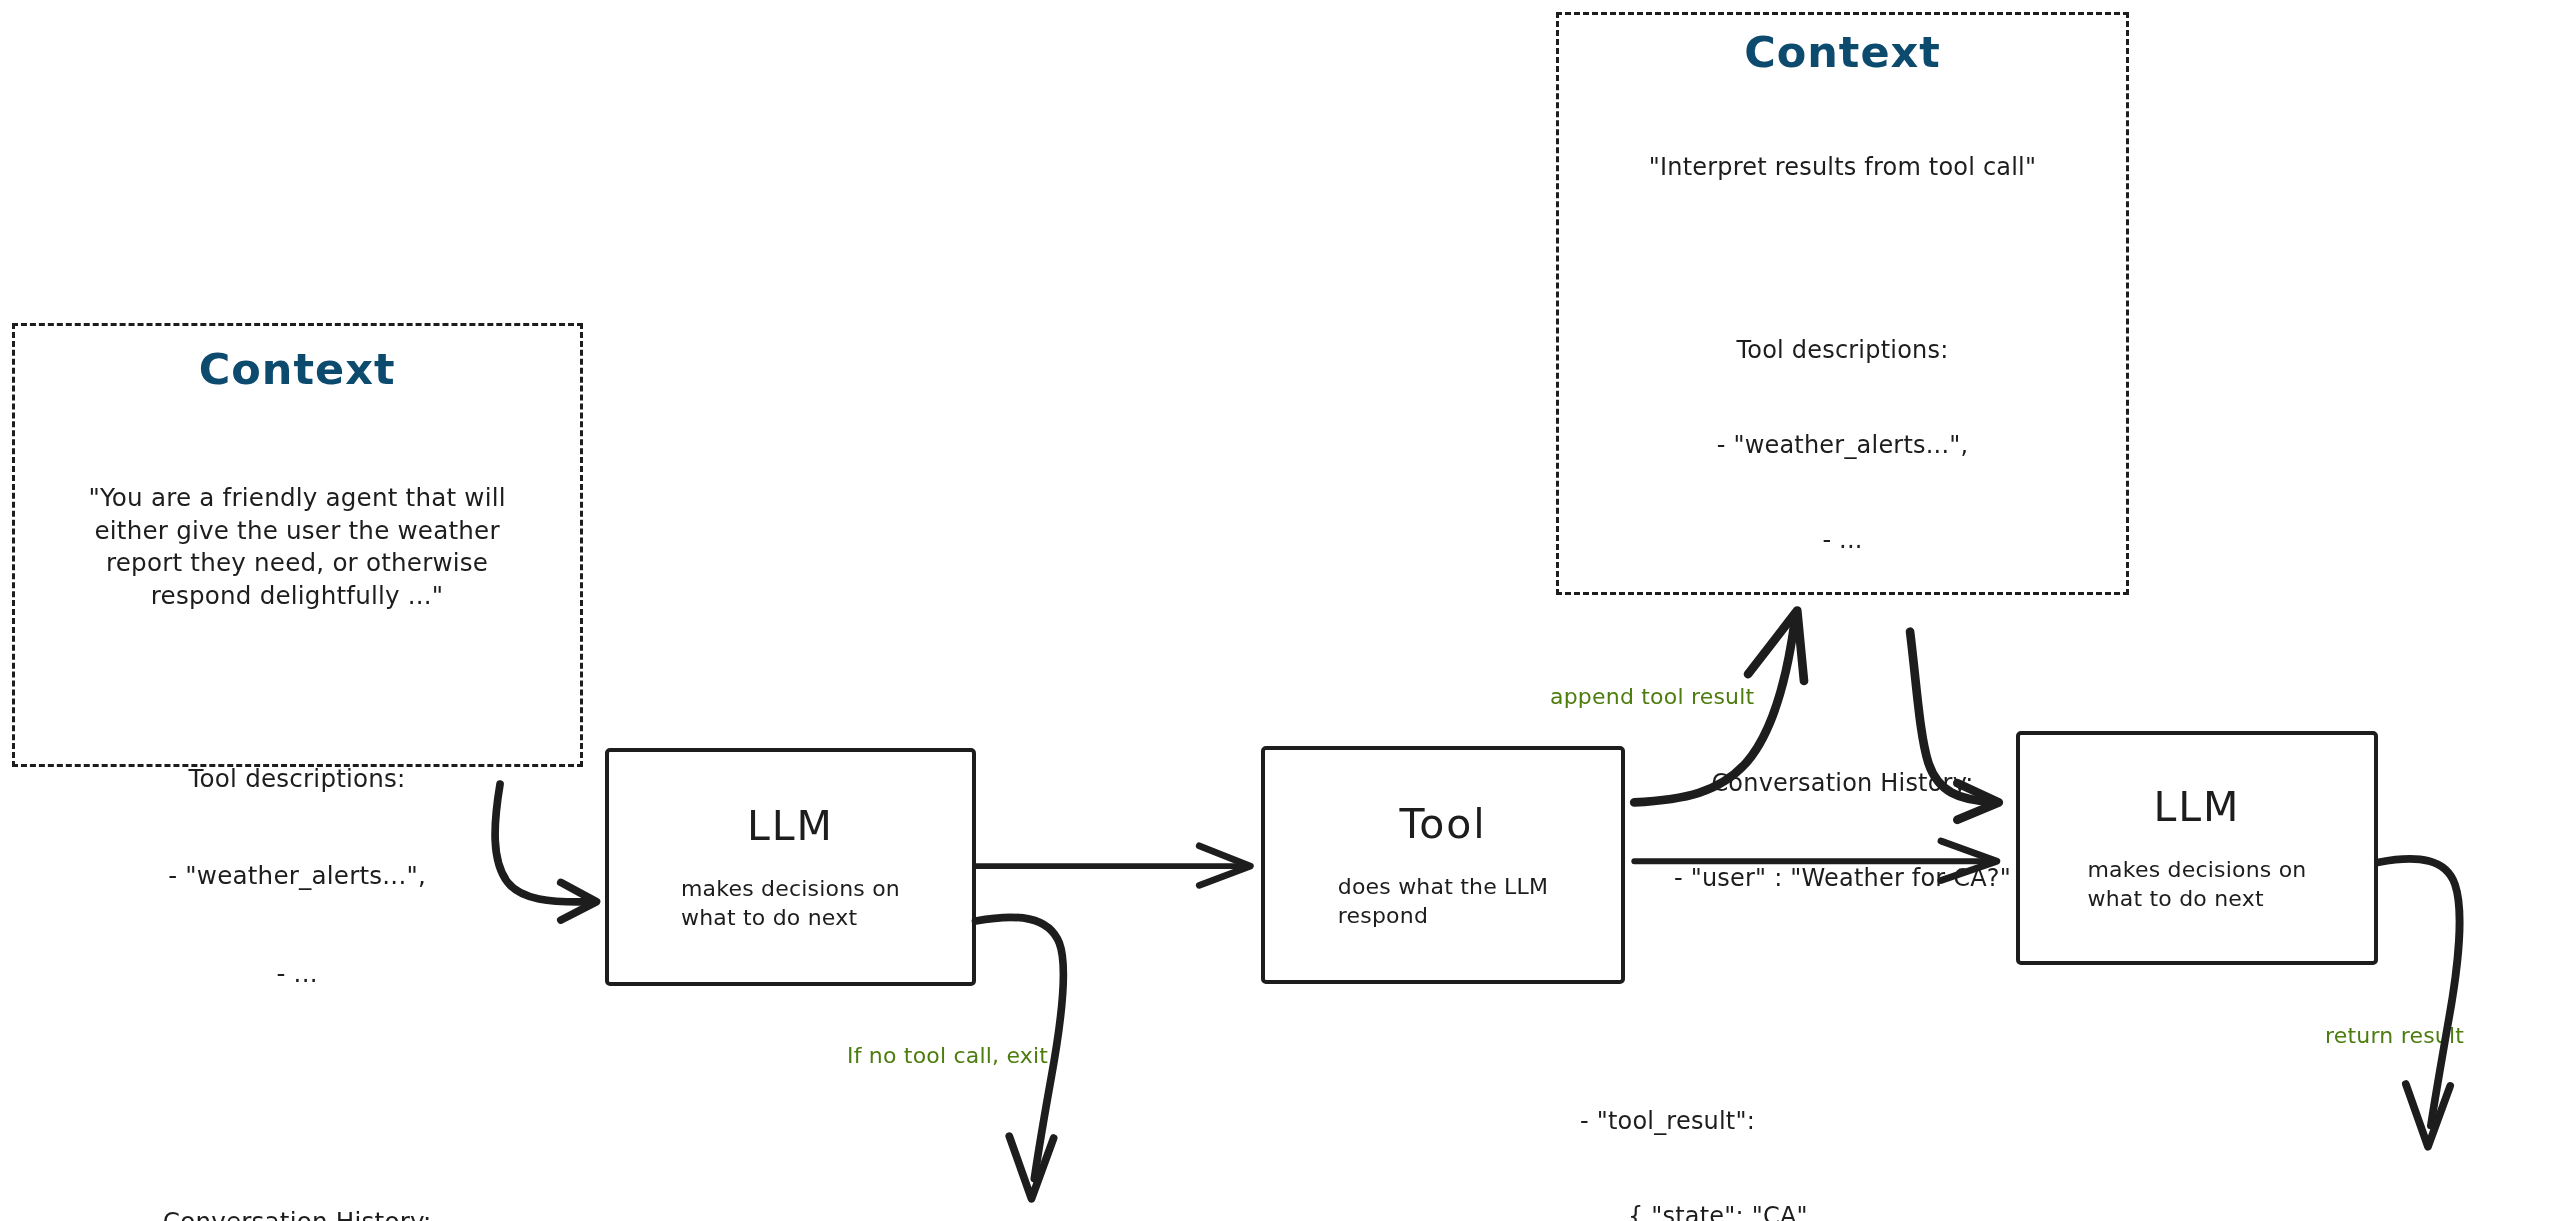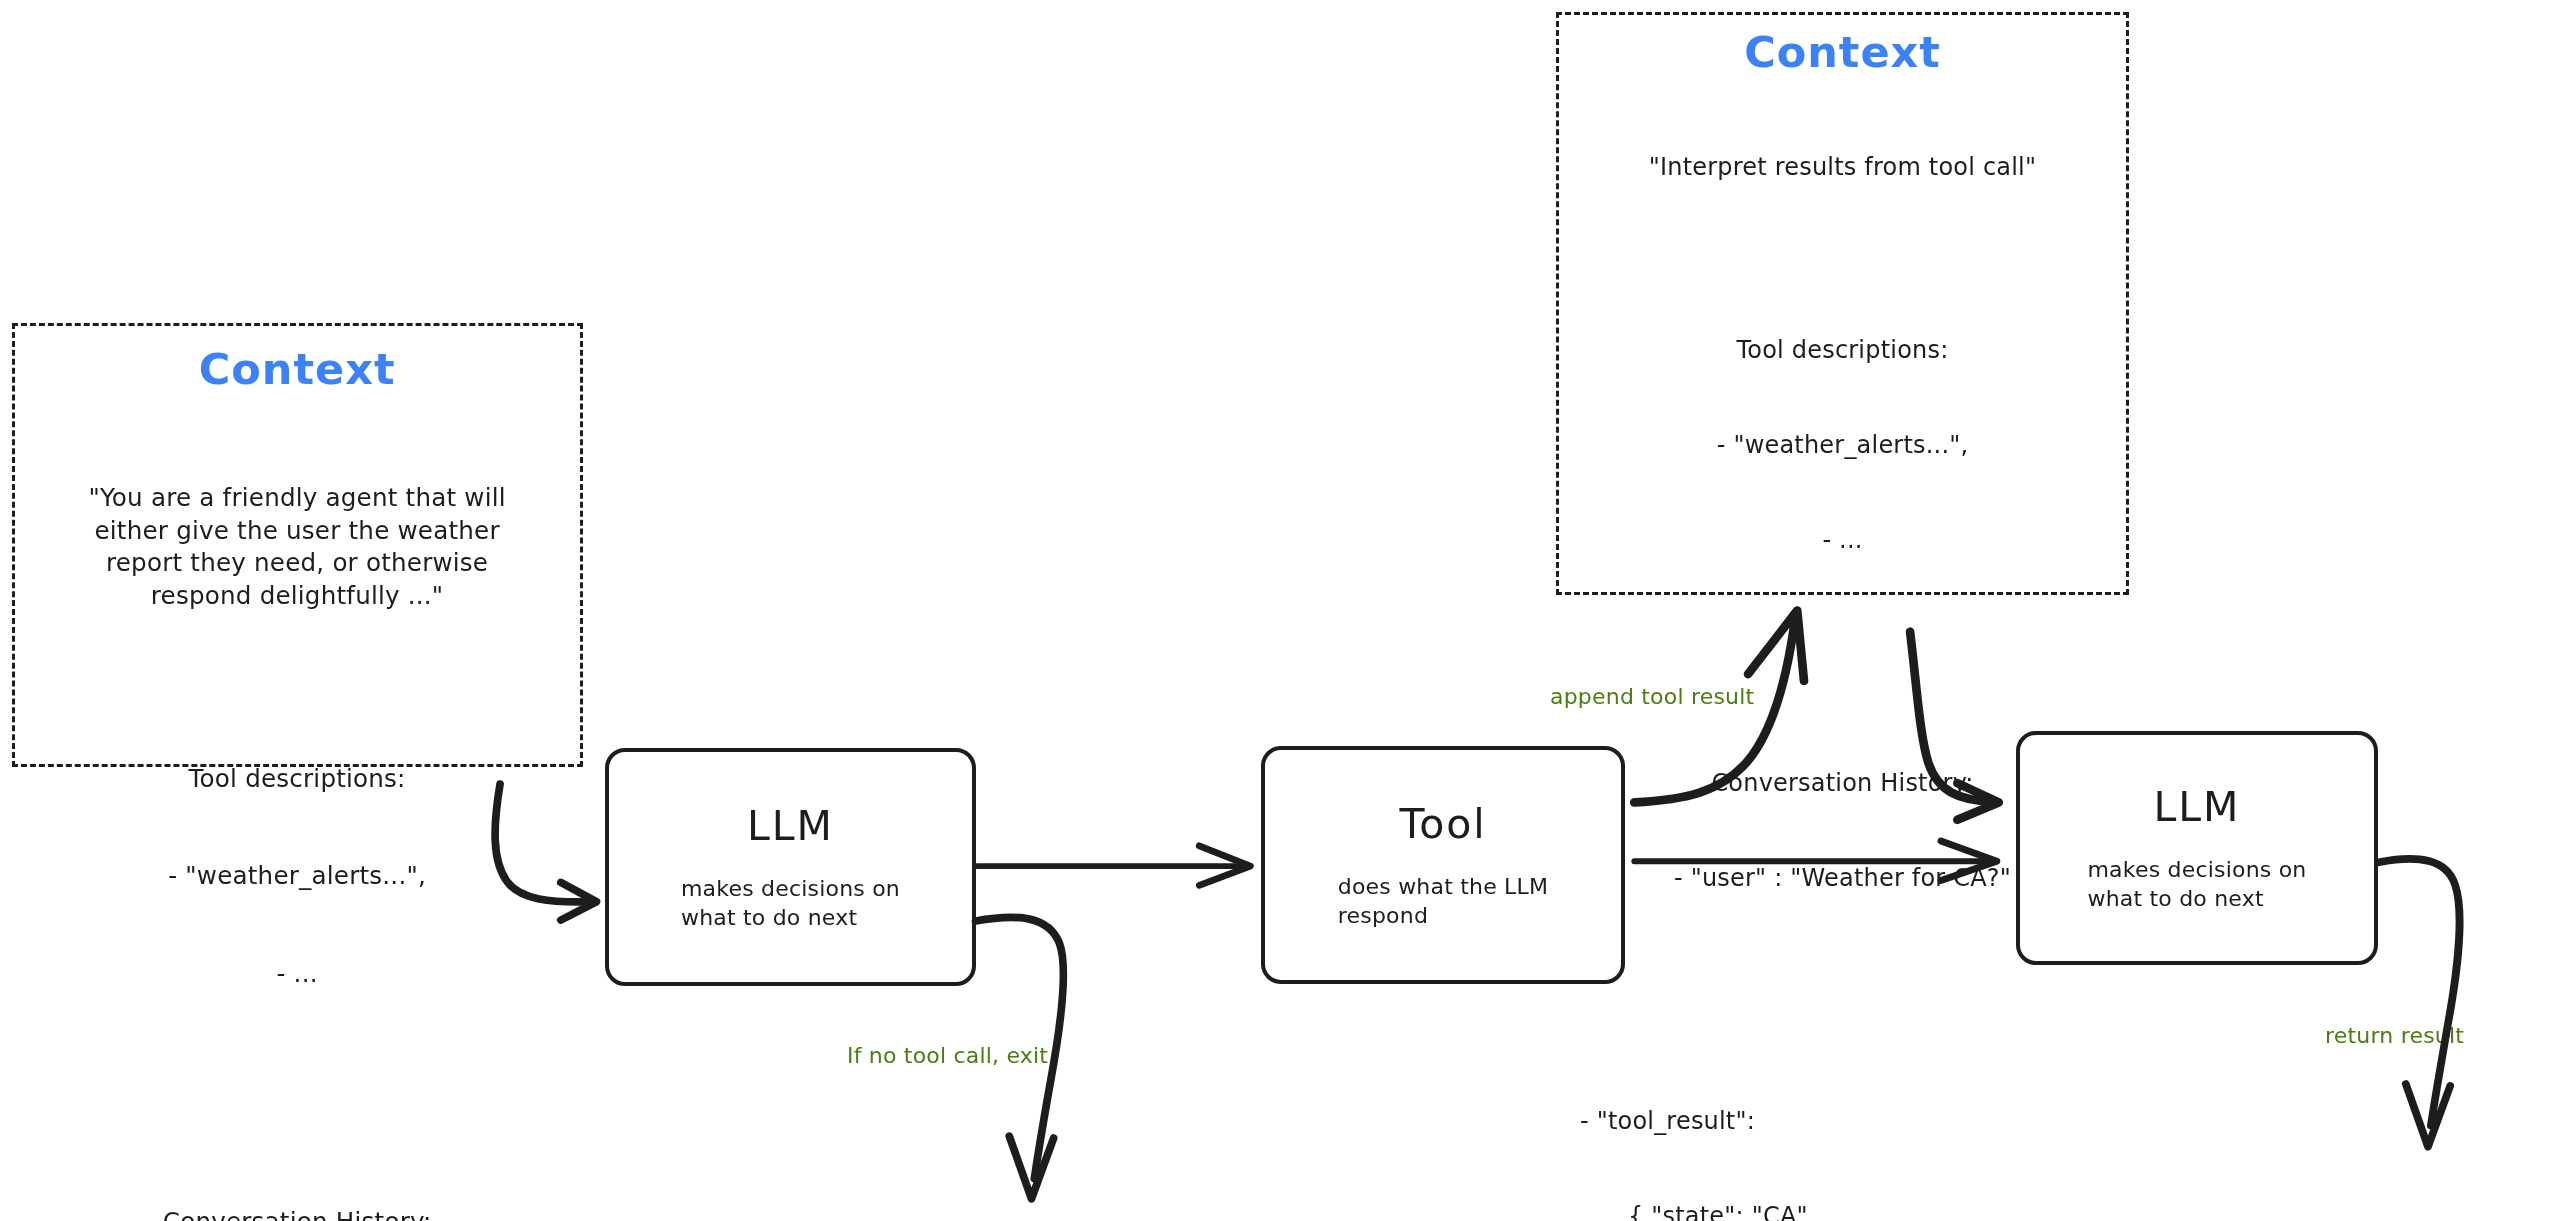--- a/index.html
+++ b/index.html
@@ -28,21 +28,21 @@
   .ctx-card {
     position: absolute;
     box-sizing: border-box;
     border: 3.4px dashed #1d1d1d;
     background: #ffffff;
   }
   .ctx-title {
     text-align: center;
     font-size: 43px;
     line-height: 1.05;
-    color: #3b82f6;
+    color: #0c4a6e;
     font-weight: 600;
     letter-spacing: 1px;
   }
   .ctx-body {
     font-size: 24.6px;
     line-height: 1.32;
     color: #1d1d1d;
     white-space: pre-wrap;
   }
   .ctx-block { margin-bottom: 21px; text-align: center; }
@@ -66,21 +66,21 @@
   #ctx-right .ctx-title { margin: 5.8px 0 13.5px 0; }
   #ctx-right .ctx-quote { text-align: center; margin-bottom: 25px; }
   #ctx-right .ctx-body { font-size: 24px; }
   .indent1 { padding-left: 48px; }
 
   
   .node {
     position: absolute;
     box-sizing: border-box;
     border: 4.8px solid #1d1d1d;
-    border-radius: 20px;
+    border-radius: 5px;
     background: #ffffff;
     display: flex;
     flex-direction: column;
     align-items: center;
     justify-content: center;
   }
   .node-title {
     font-size: 41px;
     color: #1d1d1d;
     font-weight: 500;

